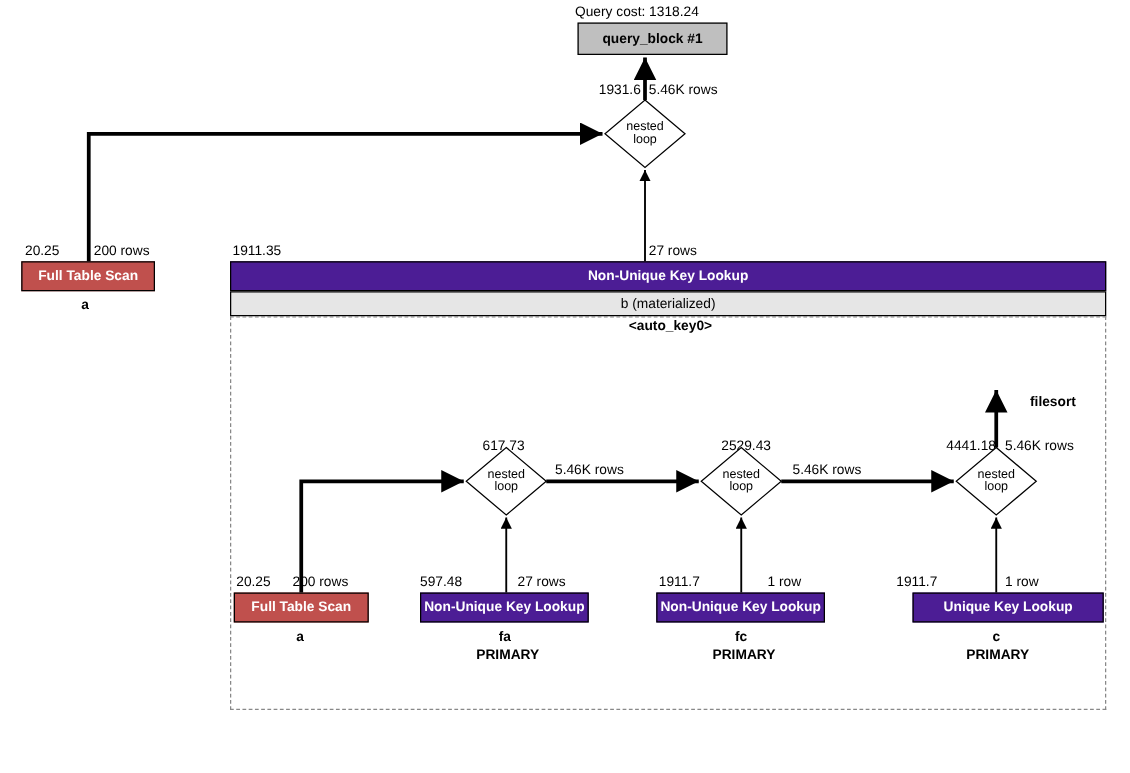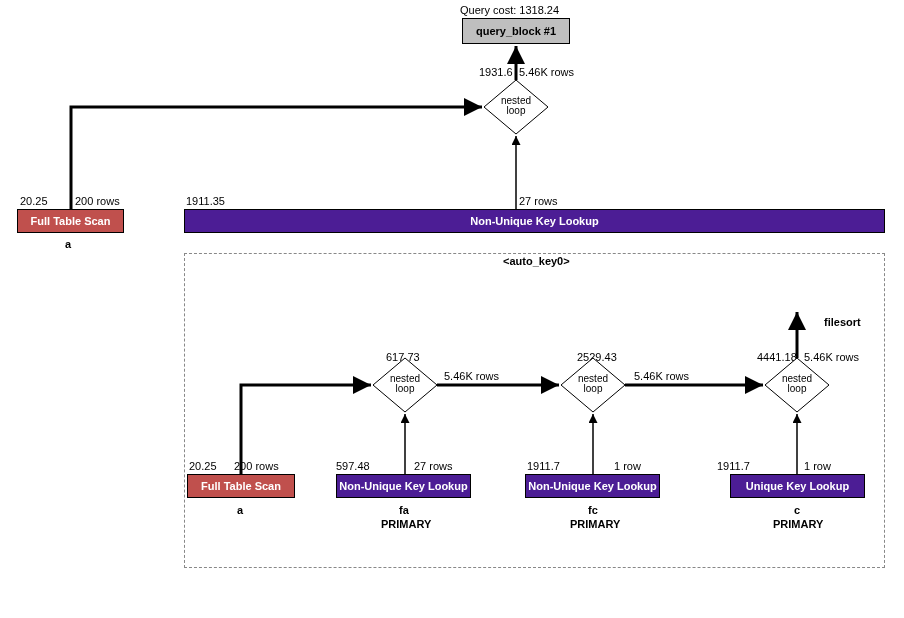--- a/index.html
+++ b/index.html
@@ -13,33 +13,34 @@
   .dashbox{position:absolute;border:1px dashed #888;box-sizing:border-box}
   .pill{position:absolute;border:2px solid #d8a93a;border-radius:14px;text-align:center;display:flex;align-items:center;justify-content:center;font-weight:bold}
   svg.overlay{position:absolute;left:0;top:0;width:904px;height:618px;pointer-events:none}
 </style>
 </head>
 <body>
 
 <div class="canvas">
 
   <div class="label" style="left:460px;top:4px">Query cost: 1318.24</div>
-  <div class="box grey" style="left:462px;top:18px;width:108px;height:26px">query_block #1</div>
+  <div class="box grey" style="left:462px;top:18px;width:120px;height:26px">query_block #1</div>
 
   <div class="label" style="left:479px;top:66px">1931.6</div>
   <div class="label" style="left:519px;top:66px">5.46K rows</div>
 
   <div class="label" style="left:20px;top:195px">20.25</div>
   <div class="label" style="left:75px;top:195px">200 rows</div>
   <div class="box red" style="left:17px;top:209px;width:107px;height:24px">Full Table Scan</div>
   <div class="label" style="left:65px;top:238px;font-weight:bold">a</div>
 
   <div class="label" style="left:186px;top:195px">1911.35</div>
   <div class="label" style="left:519px;top:195px">27 rows</div>
   <div class="box green" style="left:184px;top:209px;width:701px;height:24px">Non-Unique Key Lookup</div>
+  <div class="box lgrey" style="left:184px;top:233px;width:701px;height:20px;font-weight:normal">b (materialized)</div>
   <div class="label" style="left:503px;top:255px;font-weight:bold">&lt;auto_key0&gt;</div>
 
   <div class="dashbox" style="left:184px;top:253px;width:701px;height:315px"></div>
 
   <div class="label" style="left:824px;top:316px;font-weight:bold">filesort</div>
 
   <div class="label" style="left:386px;top:351px">617.73</div>
   <div class="label" style="left:577px;top:351px">2529.43</div>
   <div class="label" style="left:757px;top:351px">4441.18</div>
   <div class="label" style="left:804px;top:351px">5.46K rows</div>
@@ -55,21 +56,21 @@
 
   <div class="label" style="left:527px;top:460px">1911.7</div>
   <div class="label" style="left:614px;top:460px">1 row</div>
 
   <div class="label" style="left:717px;top:460px">1911.7</div>
   <div class="label" style="left:804px;top:460px">1 row</div>
 
   <div class="box red" style="left:187px;top:474px;width:108px;height:24px">Full Table Scan</div>
   <div class="box green" style="left:336px;top:474px;width:135px;height:24px">Non-Unique Key Lookup</div>
   <div class="box green" style="left:525px;top:474px;width:135px;height:24px">Non-Unique Key Lookup</div>
-  <div class="box green" style="left:730px;top:474px;width:135px;height:24px">Unique Key Lookup</div>
+  <div class="box green" style="left:730px;top:474px;width:153px;height:24px">Unique Key Lookup</div>
 
   <div class="label" style="left:237px;top:504px;font-weight:bold">a</div>
   <div class="label" style="left:399px;top:504px;font-weight:bold">fa</div>
   <div class="label" style="left:381px;top:518px;font-weight:bold">PRIMARY</div>
   <div class="label" style="left:588px;top:504px;font-weight:bold">fc</div>
   <div class="label" style="left:570px;top:518px;font-weight:bold">PRIMARY</div>
   <div class="label" style="left:794px;top:504px;font-weight:bold">c</div>
   <div class="label" style="left:773px;top:518px;font-weight:bold">PRIMARY</div>
 
   <svg class="overlay">

